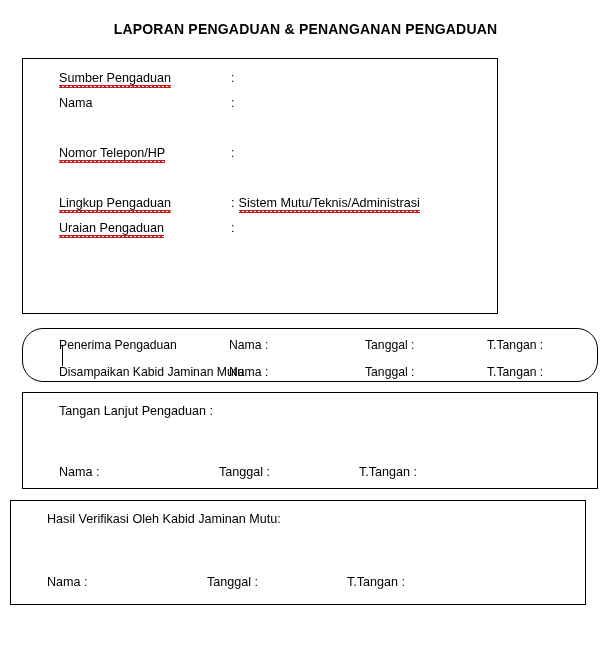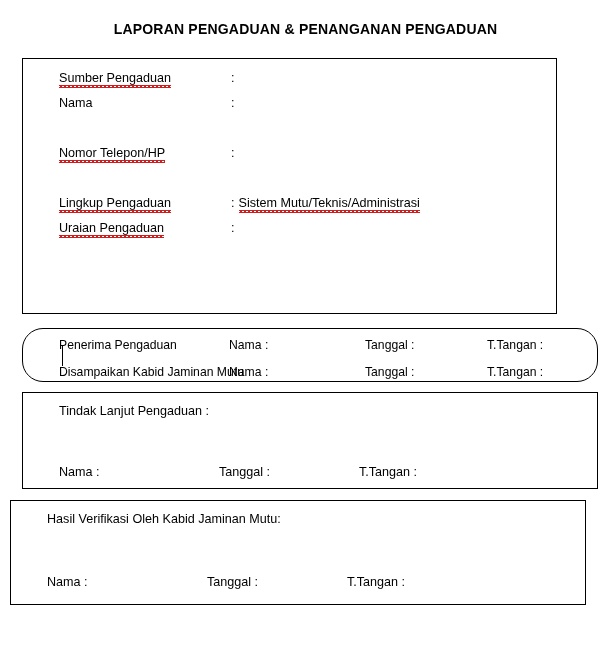--- a/index.html
+++ b/index.html
@@ -36,21 +36,21 @@
     font-family: "Liberation Sans", sans-serif;
   }
 
   
   .box {
     position: absolute;
     border: 1.3px solid #000000;
     box-sizing: border-box;
     background: #ffffff;
   }
-  #box-identitas { left: 22px; top: 58px;  width: 535px; height: 256px; }
+  #box-identitas { left: 22px; top: 58px;  width: 476px; height: 256px; }
   #box-penerima  { left: 22px; top: 328px; width: 576px; height: 54px; border-radius: 21px;  }
   #box-tindak    { left: 22px; top: 392px; width: 576px; height: 97px;  }
   #box-verifikasi{ left: 10px; top: 500px; width: 576px; height: 105px; }
 
   
   .field-row {
     position: absolute;
     left: 36px;
     height: 18px;
     white-space: nowrap;
@@ -192,21 +192,21 @@
       <span class="c-tgl">Tanggal :</span>
       <span class="c-ttd">T.Tangan :</span>
     </div>
 
   </div>
 
   <div class="caret"></div>
 
   <div class="box" id="box-tindak">
 
-    <div class="section-heading" style="top:11px;">Tindak Lanjut Pengaduan :</div>
+    <div class="section-heading" style="top:11px;">Tangan Lanjut Pengaduan :</div>
 
     <div style="position:absolute; top:72px; left:0; width:100%; height:16px;">
       <span class="s-nama">Nama :</span>
       <span class="s-tgl">Tanggal :</span>
       <span class="s-ttd">T.Tangan :</span>
     </div>
 
   </div>
 
   <div class="box" id="box-verifikasi">

